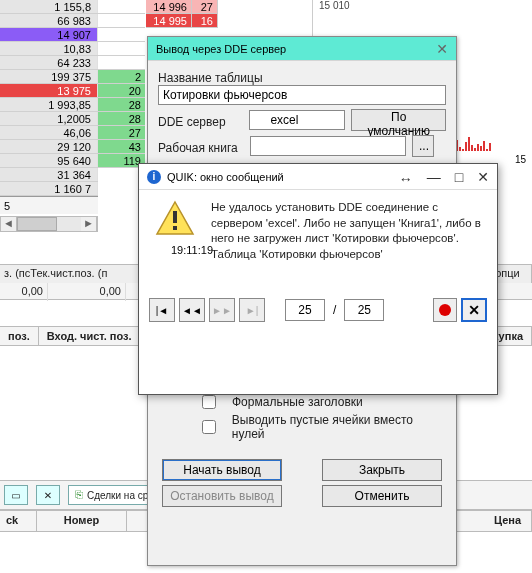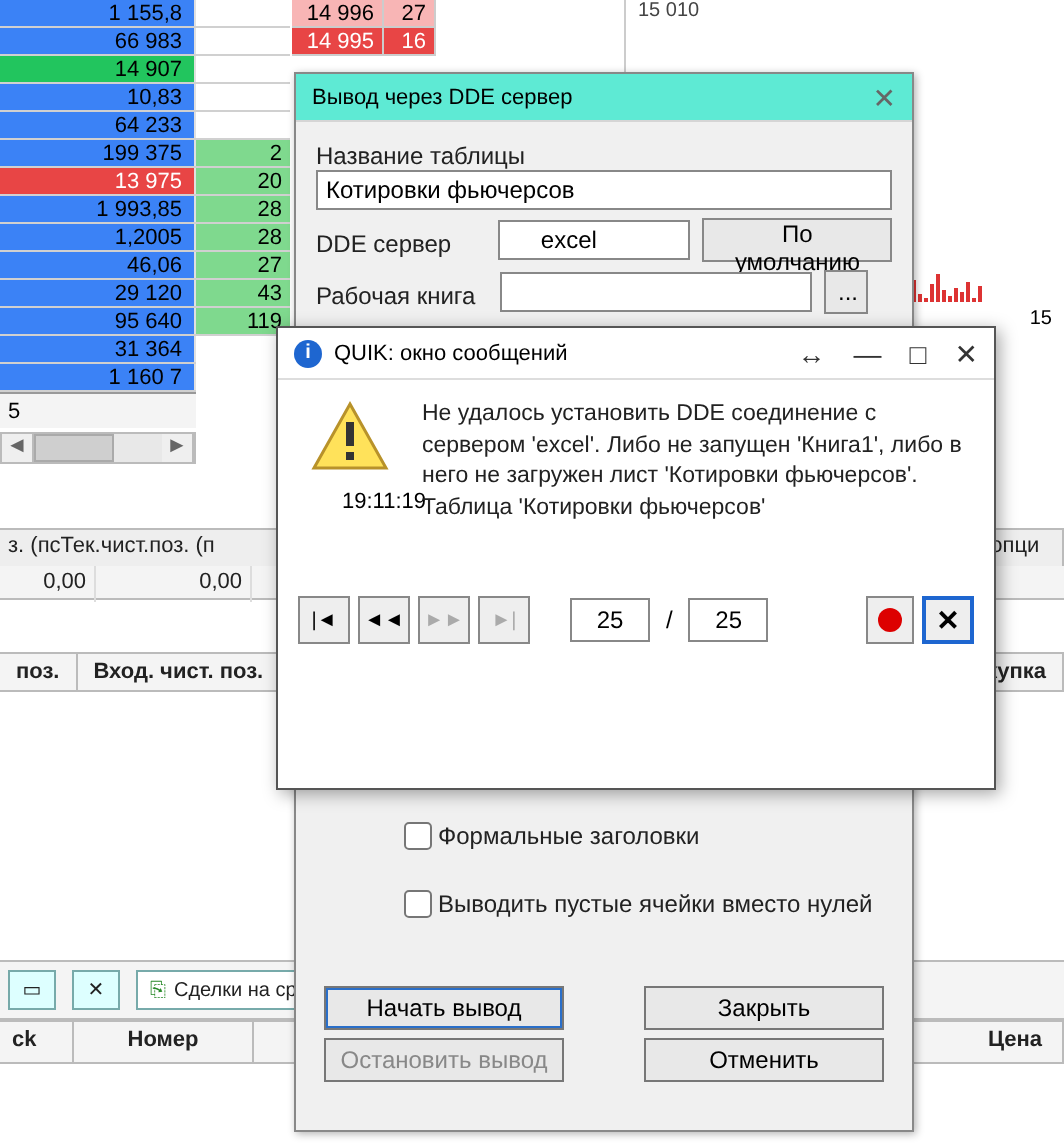--- a/index.html
+++ b/index.html
@@ -1,22 +1,22 @@
 <!DOCTYPE html>
 <html><head>
 <meta charset="utf-8">
 <style>
   * { box-sizing: border-box; margin: 0; padding: 0; font-family: 'Segoe UI', Tahoma, sans-serif; }
   body { width: 532px; height: 573px; background: #fff; position: relative; overflow: hidden; font-size: 11px; }
 
   
   .bg-sheet { position: absolute; left: 0; top: 0; width: 98px; }
   .bg-sheet .row { display: flex; height: 14px; border-bottom: 1px solid #d0d0d0; }
-  .bg-sheet .cell { text-align: right; padding-right: 6px; font-size: 11px; line-height: 14px; flex: 1; border-right:1px solid #e0e0e0; background:#3b82f6; }
-  .bg-sheet .sel-y { background: #22c55e; }
+  .bg-sheet .cell { text-align: right; padding-right: 6px; font-size: 11px; line-height: 14px; flex: 1; border-right:1px solid #e0e0e0; background:#e5e5e5; }
+  .bg-sheet .sel-y { background: #8b5cf6; }
   .bg-sheet .sel-r { background: #e84545; color: #fff; }
   .bg-sheet .bot { height: 18px; line-height:18px; border-top:1px solid #999; background:#f4f4f4; font-size:11px; padding-left:4px;}
 
   
   .mid-col { position: absolute; left: 98px; top: 0; width: 47px; }
   .mid-col .gcell { height: 14px; background:#fff; border-bottom:1px solid #d0d0d0; }
   .mid-col .green { background: #7fd98e; text-align:right; padding-right:4px; font-size:11px; line-height:14px;}
 
   
   .pink-col { position: absolute; left: 146px; top: 0px; }
@@ -36,21 +36,21 @@
   .dde { position:absolute; left:147px; top:36px; width:310px; height:530px; background:#f0f0f0; border:1px solid #888; box-shadow:1px 1px 4px rgba(0,0,0,.3); }
   .dde .titlebar { height:24px; line-height:24px; padding:0 8px; background:#5eead4; border-bottom:1px solid #d5d5d5; display:flex; justify-content:space-between; align-items:center;}
   .dde .titlebar .x { font-size:14px; color:#666; cursor:pointer; font-family:Arial;}
   .dde .body { padding: 6px 10px; font-size:12px; color:#222;}
   .dde label { display:block; font-size:12px; margin-top:4px; }
   .dde input[type=text] { border:1px solid #888; height:20px; padding:0 4px; font-size:12px; background:#fff;}
   .dde .row2 { display:flex; gap:6px; align-items:center; margin-top:4px;}
   .dde .btn-d { border:1px solid #888; background:#e8e8e8; height:22px; padding:0 6px; font-size:12px; cursor:pointer;}
   .dde .dots { width:22px; text-align:center; }
   .dde .checks { margin-top: 220px; padding-left: 44px; }
-  .dde .checks label { display:flex; align-items:center; gap:3px; margin:20px 0; font-size:12px; }
+  .dde .checks label { display:flex; align-items:center; gap:16px; margin:4px 0; font-size:12px; }
   .dde .checks input { width:14px; height:14px; }
   .dde .btnrow { display:flex; justify-content:space-between; padding:2px 14px; }
   .dde .btnrow button { width:120px; height:22px; border:1px solid #777; background:#e8e8e8; font-size:12px; cursor:pointer; }
   .dde .btnrow .primary { box-shadow: inset 0 0 0 1px #2a6fc9; }
   .dde .btnrow .disabled { color:#888; }
 
   
   .quik { position:absolute; left:138px; top:163px; width:360px; height:232px; background:#fff; border:1px solid #555; box-shadow:2px 2px 8px rgba(0,0,0,.35); }
   .quik .titlebar { height:26px; display:flex; align-items:center; padding:0 8px; border-bottom:1px solid #ddd; background:#fff;}
   .quik .tb-left { display:flex; align-items:center; gap:6px; }

